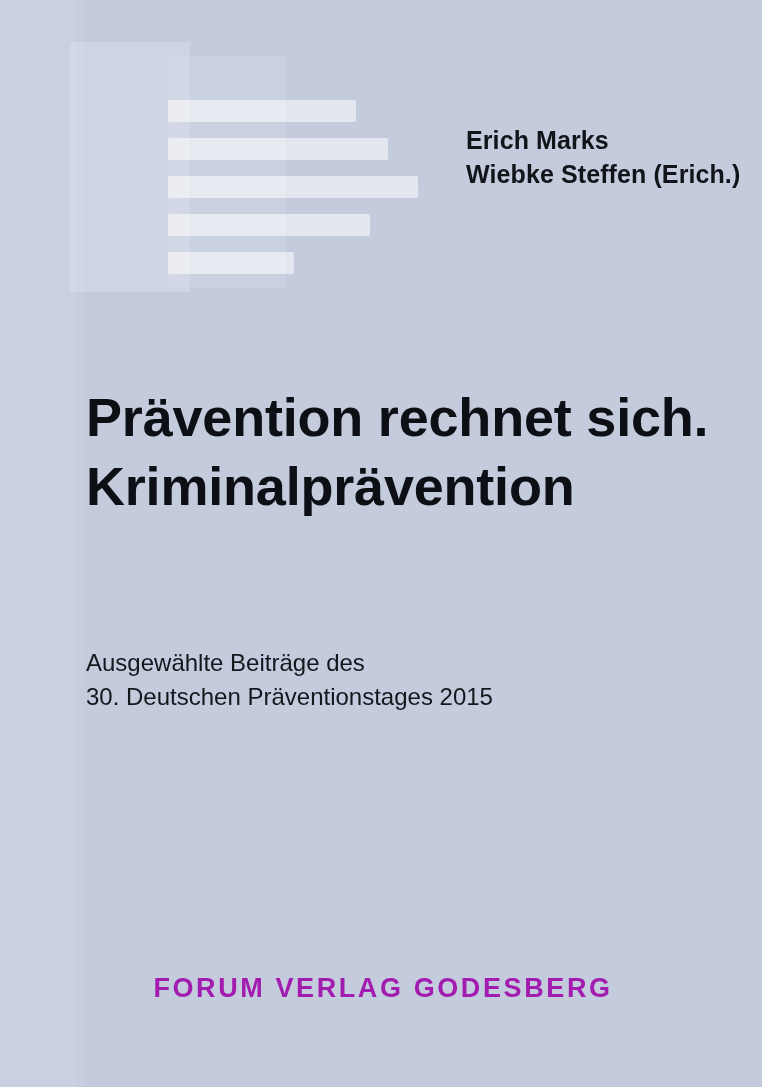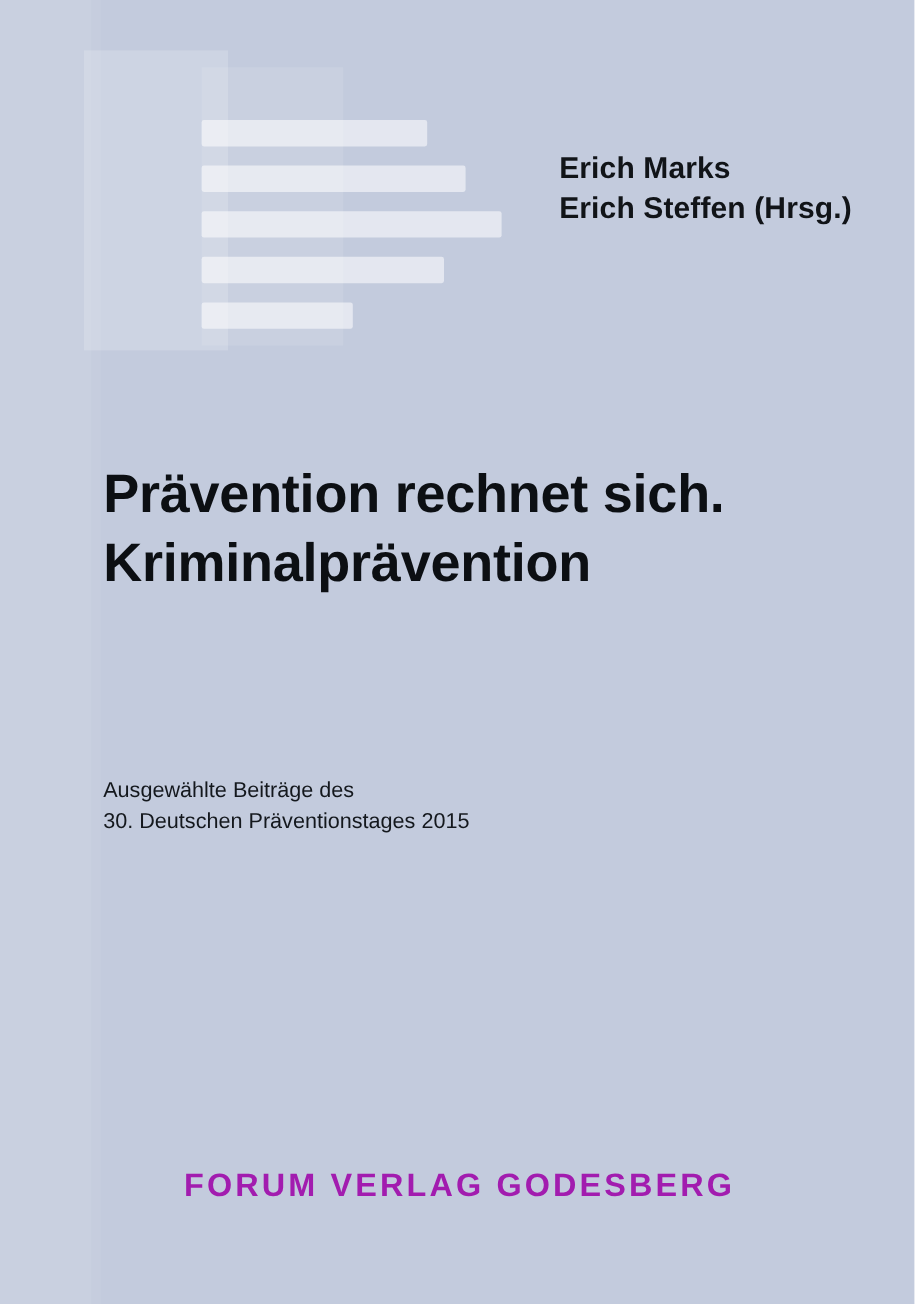--- a/index.html
+++ b/index.html
@@ -82,34 +82,34 @@
     letter-spacing: 0.1px;
   }
   .editors div { white-space: nowrap; }
 
   .title {
     position: absolute;
     left: 86px;
     top: 383px;
     width: 640px;
     color: #0c0f13;
-    font-size: 45px;
+    font-size: 54px;
     font-weight: 700;
     line-height: 1.27;
     letter-spacing: -0.2px;
   }
   .title .line { white-space: nowrap; }
 
   .subtitle {
     position: absolute;
     left: 86px;
     top: 646px;
     width: 640px;
     color: #14181d;
-    font-size: 18px;
+    font-size: 24px;
     font-weight: 500;
     line-height: 1.42;
   }
   .subtitle .line { white-space: nowrap; }
 
   .publisher {
     position: absolute;
     left: 0;
     top: 973px;
     width: 766px;
@@ -133,21 +133,21 @@
     <div class="block sheet2"></div>
     <div class="bar bar1" style="position:absolute;"></div>
     <div class="bar bar2" style="position:absolute;"></div>
     <div class="bar bar3" style="position:absolute;"></div>
     <div class="bar bar4" style="position:absolute;"></div>
     <div class="bar bar5" style="position:absolute;"></div>
   </div>
 
   <div class="editors">
     <div>Erich Marks</div>
-    <div>Erich Steffen (Hrsg.)</div>
+    <div>Wiebke Steffen (Erich.)</div>
   </div>
 
   <div class="title">
     <div class="line">Prävention rechnet sich.</div>
     <div class="line">Kriminalprävention</div>
   </div>
 
   <div class="subtitle">
     <div class="line">Ausgewählte Beiträge des</div>
     <div class="line">30. Deutschen Präventionstages 2015</div>

